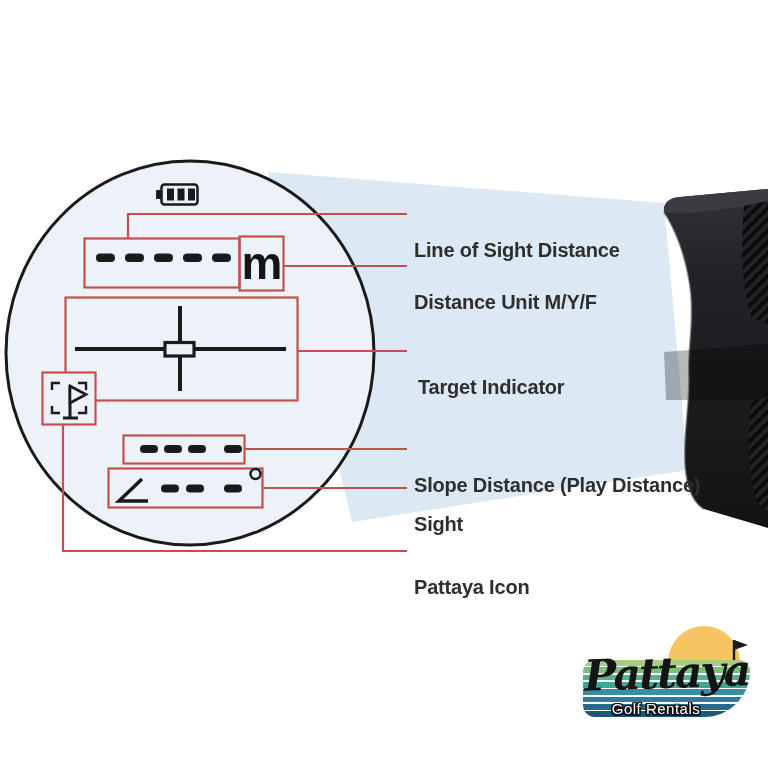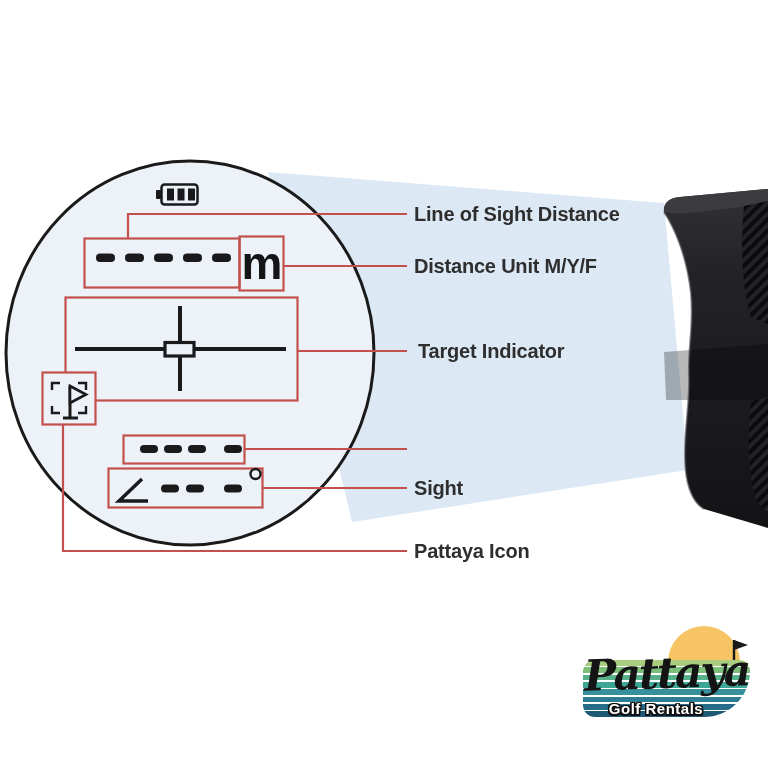--- a/index.html
+++ b/index.html
@@ -9,39 +9,39 @@
   html,body{margin:0;padding:0;background:#fff;}
   .stage{position:relative;width:768px;height:768px;background:#fff;overflow:hidden;
          font-family:"Liberation Sans",sans-serif;}
   .stage svg{position:absolute;left:0;top:0;z-index:1;}
   .red-line{stroke:var(--red);stroke-width:2.2;fill:none;}
   .red-box{stroke:var(--red);stroke-width:2.2;fill:none;}
   .red-box-filled{stroke:var(--red);stroke-width:2.2;fill:var(--lens);}
   .ink-fill{fill:var(--ink);}
   .ink-stroke{stroke:var(--ink);fill:none;}
   .callout{position:absolute;z-index:5;transform:translateY(-50%);white-space:nowrap;
-           font-size:20px;font-weight:700;color:#2e2e2e;letter-spacing:-0.2px;}
+           font-size:20px;font-weight:700;color:#2e2e2e;letter-spacing:-0.2px;margin-top:36px;}
   .unit{position:absolute;z-index:5;left:240px;top:236px;width:44px;height:54px;
         display:flex;align-items:center;justify-content:center;
         font-size:46px;font-weight:700;color:#151517;line-height:1;}
   
   .logo{position:absolute;left:560px;top:612px;width:208px;height:156px;z-index:5;}
   .logo .sun{position:absolute;left:108px;top:14px;width:72px;height:72px;border-radius:50%;
              background:var(--sun);z-index:1;}
   .logo .flag-svg{position:absolute;left:166px;top:26px;z-index:2;}
   .logo .stripes{position:absolute;left:23px;top:48px;width:167px;height:57px;z-index:3;
                  display:flex;flex-direction:column;gap:1.5px;background:#fff;
                  border-radius:12px 10px 46px 12px;overflow:hidden;}
   .logo .stripes .stripe{flex:1;}
   .logo .title{position:absolute;left:24px;top:40px;width:164px;z-index:4;text-align:center;
                font-family:"DejaVu Serif",serif;font-style:italic;font-weight:700;
                font-size:43px;line-height:1;color:#141414;letter-spacing:-2px;
                transform:rotate(-2deg);}
   .logo .subtitle{position:absolute;left:36px;top:88px;width:120px;z-index:5;text-align:center;
-                  font-size:15px;font-weight:700;color:#fff;letter-spacing:.5px;
+                  font-size:15px;font-weight:400;color:#fff;letter-spacing:.5px;
                   text-shadow:-1.5px -1.5px 0 #111,1.5px -1.5px 0 #111,-1.5px 1.5px 0 #111,
                               1.5px 1.5px 0 #111,0 -1.5px 0 #111,0 1.5px 0 #111,
                               -1.5px 0 0 #111,1.5px 0 0 #111;}
 </style>
 </head>
 <body>
 
 <div class="stage">
 
   <svg width="768" height="768" viewBox="0 0 768 768">
@@ -134,20 +134,21 @@
       <rect class="ink-fill" x="224" y="484.5" width="18" height="8" rx="4"></rect>
       <circle cx="255.5" cy="474" r="5" fill="var(--lens)" stroke="var(--ink)" stroke-width="2.4"></circle>
     </g>
   </svg>
 
   <div class="unit">m</div>
 
   <div class="callout" style="left:414px;top:214px">Line of Sight Distance</div>
   <div class="callout" style="left:414px;top:266px">Distance Unit M/Y/F</div>
   <div class="callout" style="left:418px;top:351px">Target Indicator</div>
+  <div class="callout" style="left:414px;top:449px">Slope Distance (Play Distance)</div>
   <div class="callout" style="left:414px;top:488px">Sight</div>
   <div class="callout" style="left:414px;top:551px">Pattaya Icon</div>
 
   <div class="logo">
     <div class="sun"></div>
     <svg class="flag-svg" width="26" height="30" viewBox="0 0 26 30">
       <line x1="8" y1="2" x2="8" y2="28" stroke="#1a1a1a" stroke-width="2.4"></line>
       <polygon points="8,2 22,7 8,12" fill="#1a1a1a"></polygon>
     </svg>
     <div class="stripes">

